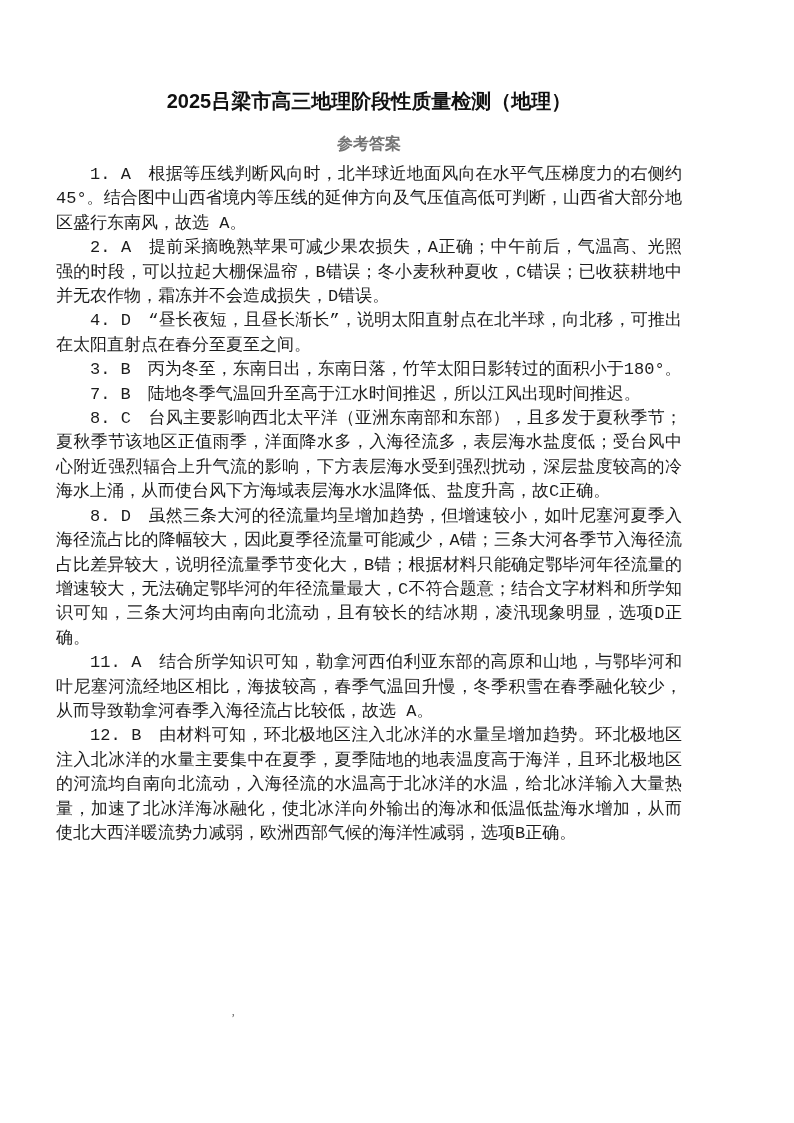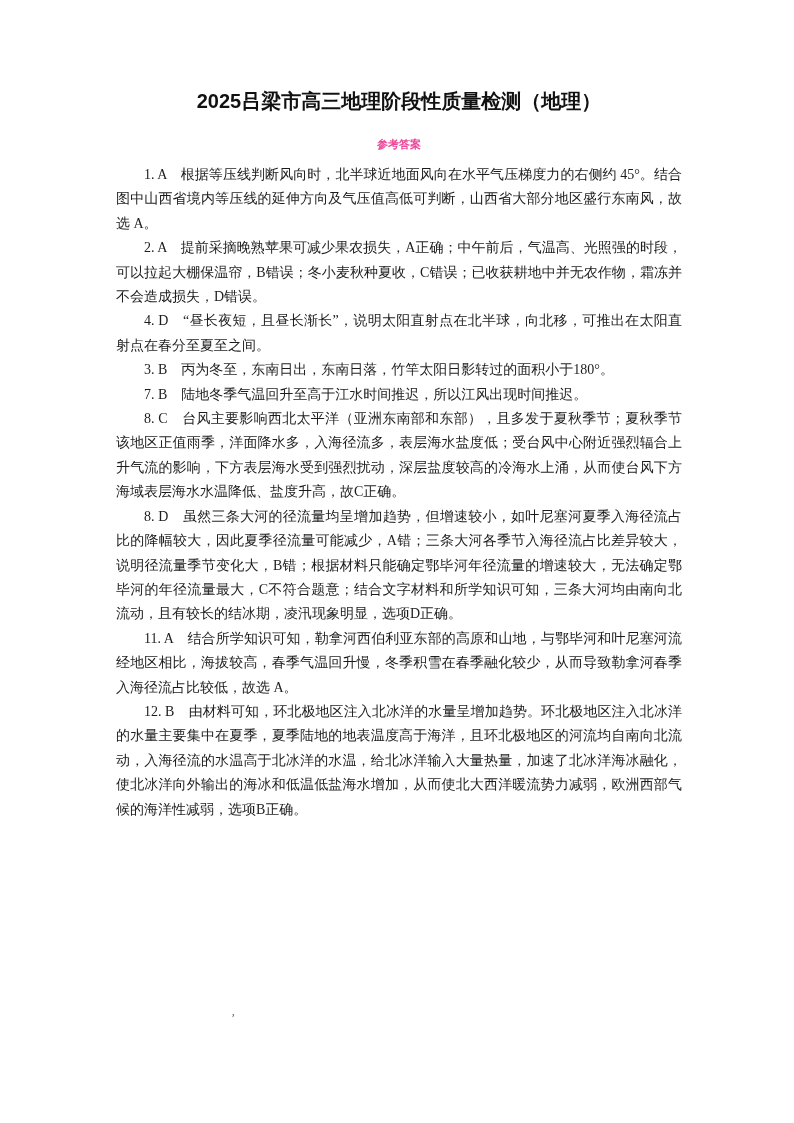--- a/index.html
+++ b/index.html
@@ -7,44 +7,44 @@
     padding: 0;
     background: #ffffff;
   }
   .page {
     position: relative;
     width: 794px;
     height: 1123px;
     margin: 0 auto;
     background: #ffffff;
     box-sizing: border-box;
-    padding: 88px 112px 0 116px;
+    padding: 88px 112px 0 56px;
     color: #1a1a1a;
     overflow: hidden;
   }
   .doc-title {
     text-align: center;
     font-family: "Liberation Sans", "DejaVu Sans", sans-serif;
     font-weight: bold;
     font-size: 20px;
     line-height: 26px;
     margin: 0 0 20px 0;
     color: #111;
   }
   .doc-subtitle {
     text-align: center;
     font-family: "Liberation Serif", "DejaVu Serif", serif;
-    font-size: 11px;
+    font-size: 16px;
     line-height: 20px;
     margin: 16px 0 9px 0;
-    color: #ec4899;
+    color: #737373;
   }
   .answers p {
-    font-family: Liberation Serif, serif;
-    font-size: 14px;
+    font-family: Liberation Mono, monospace;
+    font-size: 17px;
     line-height: 24.4px;
     margin: 0;
     text-align: justify;
     text-justify: inter-ideograph;
     text-indent: 2em;
     color: #1c1c1c;
   }
   .stray-mark {
     position: absolute;
     left: 231px;

